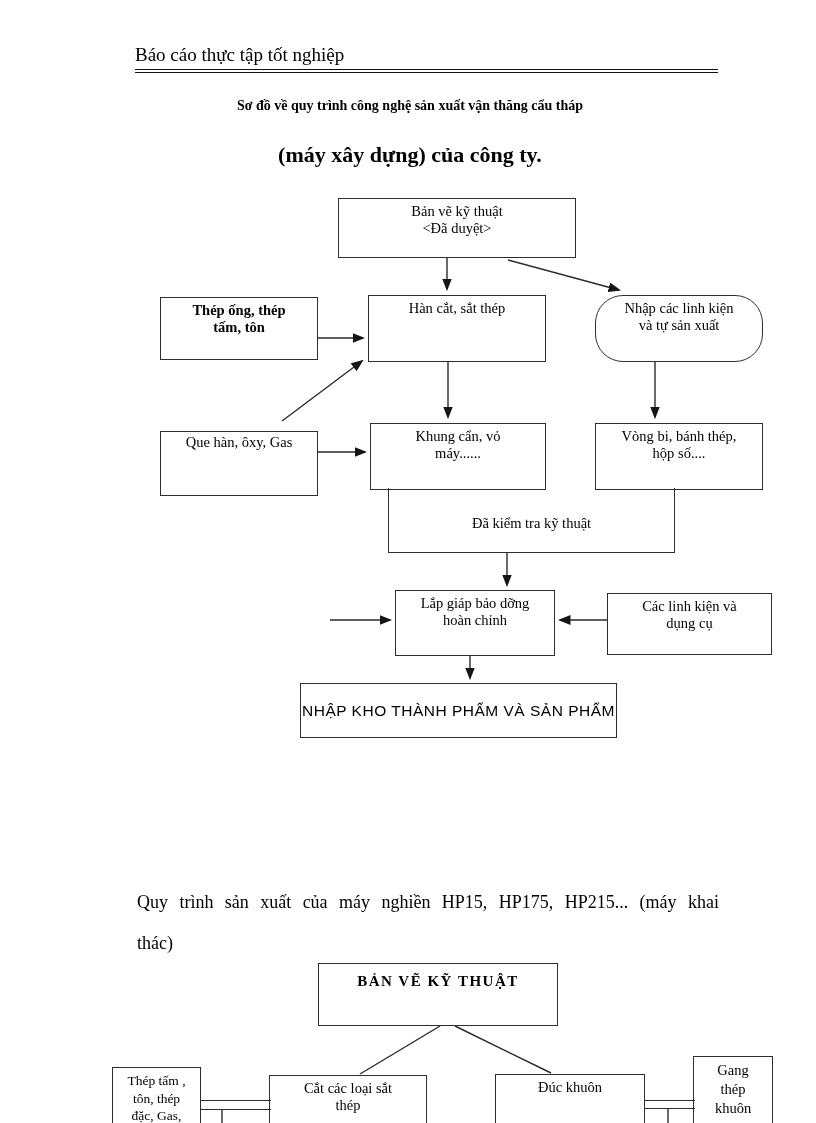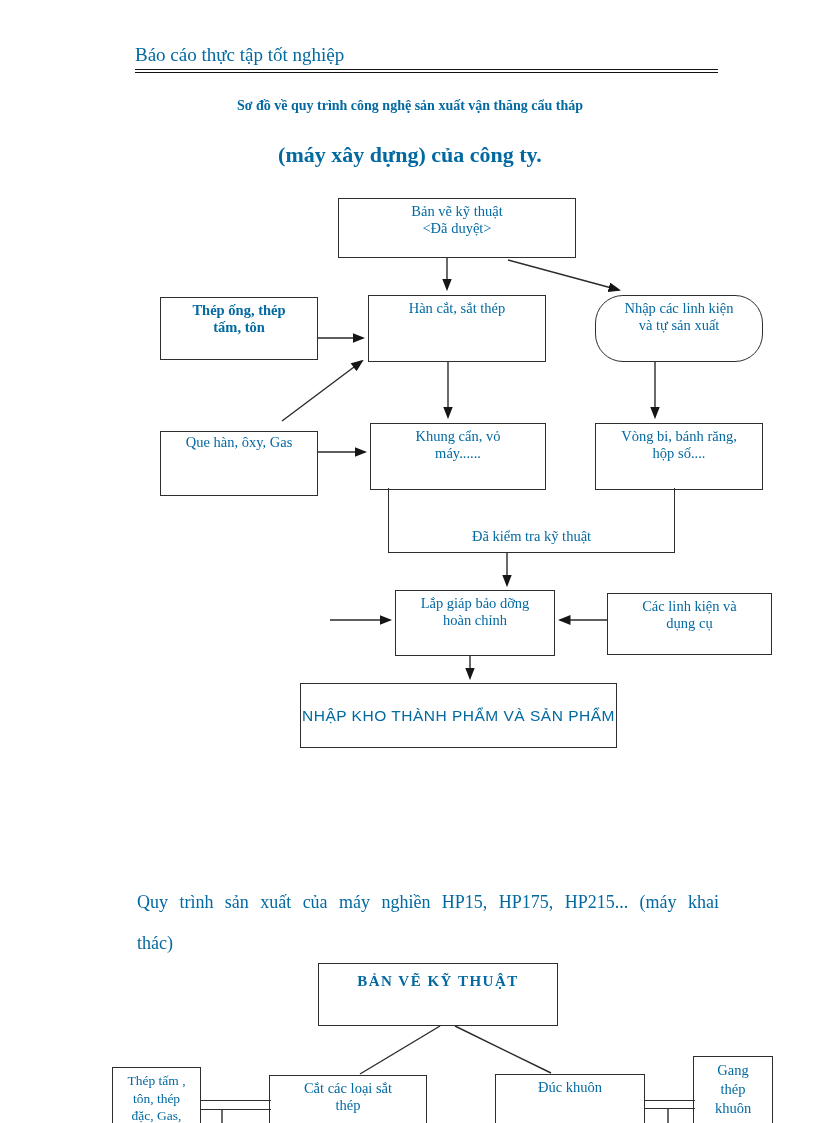--- a/index.html
+++ b/index.html
@@ -1,18 +1,18 @@
 <!DOCTYPE html>
 <html><head>
 <meta charset="utf-8">
 <style>
   html,body{margin:0;padding:0;background:#e8e8e8;}
   .page{
     position:relative;width:816px;height:1123px;margin:0 auto;
-    background:#ffffff;overflow:hidden;color:#0369a1;
+    background:#ffffff;overflow:hidden;color:#000000;
     font-family:"Liberation Serif","DejaVu Serif",serif;
   }
   
   .hdr{
     position:absolute;left:135px;top:44px;width:583px;
     font-size:19px;padding-bottom:3px;
     border-bottom:4px double #111;
   }
   
   .t1{position:absolute;left:90px;top:98px;width:640px;text-align:center;
@@ -21,21 +21,21 @@
       font-weight:bold;font-size:22px;}
   
   .bx{
     position:absolute;border:1.5px solid #2e2e2e;background:#fff;
     font-size:14.5px;line-height:1.2;text-align:center;
     white-space:pre-line;padding-top:4px;box-sizing:border-box;
   }
   .merge{
     position:absolute;border:1.5px solid #2e2e2e;border-top:none;background:transparent;
     box-sizing:border-box;display:flex;align-items:flex-end;justify-content:center;
-    font-size:14.5px;padding-bottom:7px;
+    font-size:14.5px;padding-bottom:20px;
   }
   .caps-sans{
     font-family:"Liberation Sans","DejaVu Sans",sans-serif;
     font-size:15.5px;letter-spacing:.5px;display:flex;align-items:center;
     justify-content:center;padding-top:0;line-height:1.15;
   }
   .caps-serif{font-weight:bold;letter-spacing:1.5px;font-size:15px;padding-top:8px;}
   .small{font-size:13.5px;line-height:1.3;}
   
   .para{
@@ -66,31 +66,31 @@
 
   <div class="bx" style="left:160px;top:297px;width:158px;height:63px;font-weight:bold;">Thép ống, thép
 tấm, tôn</div>
   <div class="bx" style="left:368px;top:295px;width:178px;height:67px;">Hàn cắt, sắt thép</div>
   <div class="bx" style="left:595px;top:295px;width:168px;height:67px;border-radius:28px;">Nhập các linh kiện
 và tự sản xuất</div>
 
   <div class="bx" style="left:160px;top:431px;width:158px;height:65px;padding-top:2px;">Que hàn, ôxy, Gas</div>
   <div class="bx" style="left:370px;top:423px;width:176px;height:67px;">Khung cẩn, vỏ
 máy......</div>
-  <div class="bx" style="left:595px;top:423px;width:168px;height:67px;">Vòng bi, bánh răng,
+  <div class="bx" style="left:595px;top:423px;width:168px;height:67px;">Vòng bi, bánh thép,
 hộp số....</div>
 
   <div class="merge" style="left:388px;top:488px;width:287px;height:65px;">Đã kiểm tra kỹ thuật</div>
 
   <div class="bx" style="left:395px;top:590px;width:160px;height:66px;">Lắp giáp bảo dỡng
 hoàn chỉnh</div>
   <div class="bx" style="left:607px;top:593px;width:165px;height:62px;">Các linh kiện và
 dụng cụ</div>
 
-  <div class="bx caps-sans" style="left:300px;top:683px;width:317px;height:65px;text-align:center;">NHẬP KHO THÀNH PHẨM VÀ SẢN PHẨM</div>
+  <div class="bx caps-sans" style="left:300px;top:683px;width:317px;height:55px;text-align:center;">NHẬP KHO THÀNH PHẨM VÀ SẢN PHẨM</div>
 
   <div class="para">Quy trình sản xuất của máy nghiền HP15, HP175, HP215... (máy khai thác)</div>
 
   <div class="bx caps-serif" style="left:318px;top:963px;width:240px;height:63px;">BẢN VẼ KỸ THUẬT</div>
 
   <div class="bx small" style="left:112px;top:1067px;width:89px;height:78px;">Thép tấm ,
 tôn, thép
 đặc, Gas,
 ôxy</div>
   <div class="bx" style="left:269px;top:1075px;width:158px;height:60px;">Cắt các loại sắt

